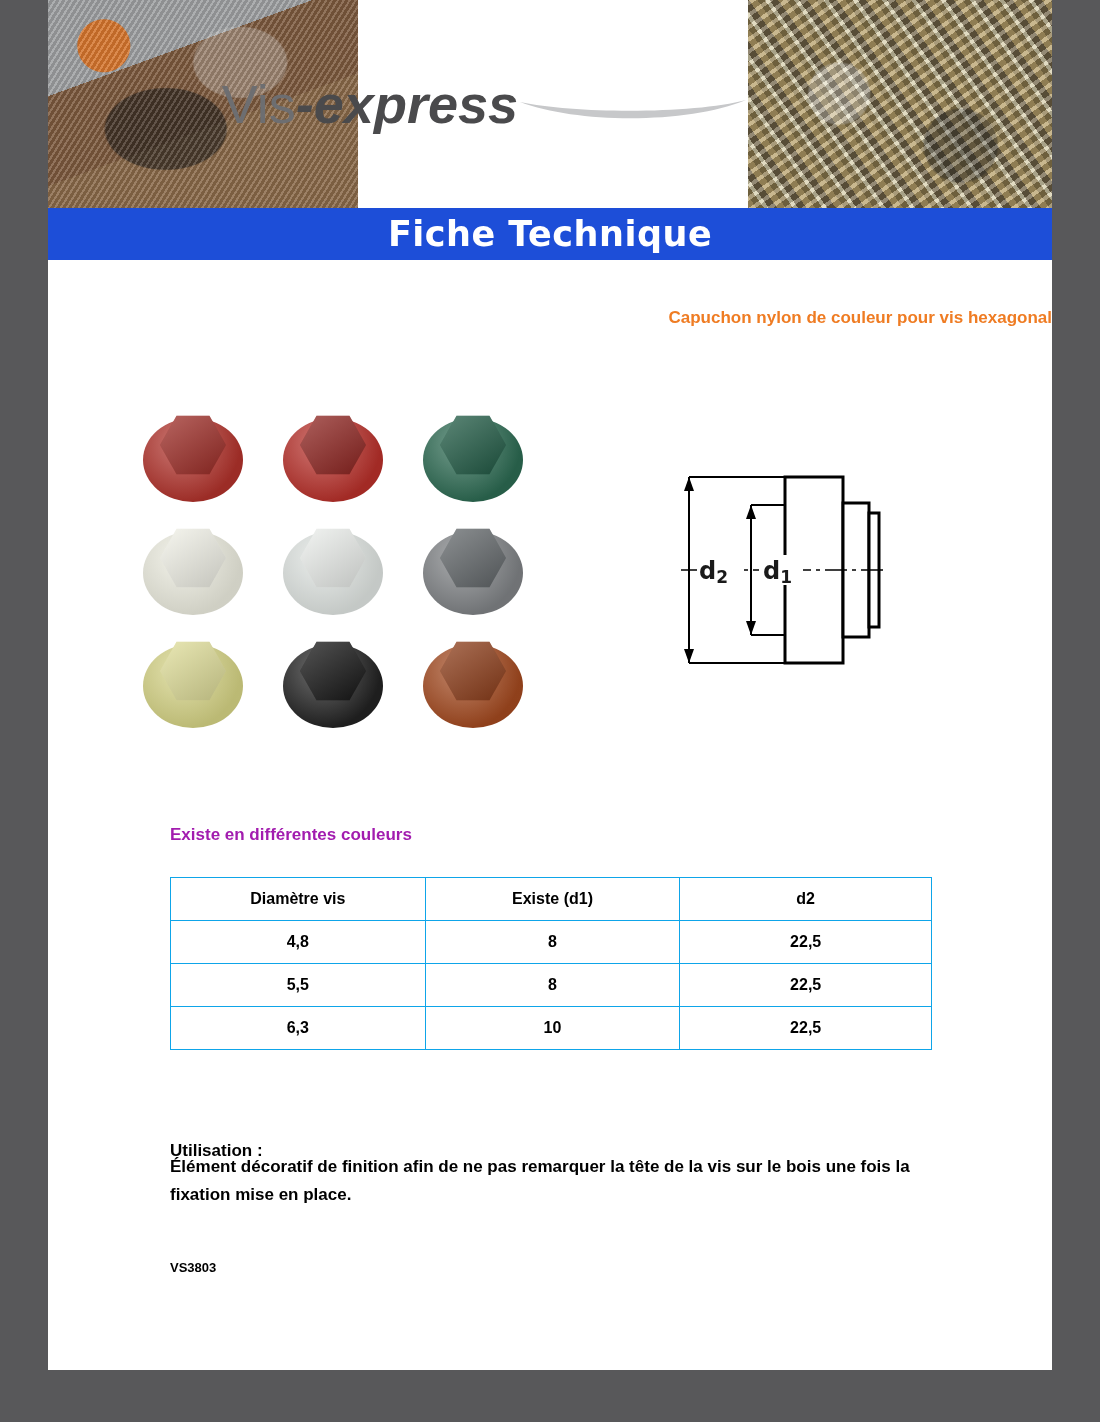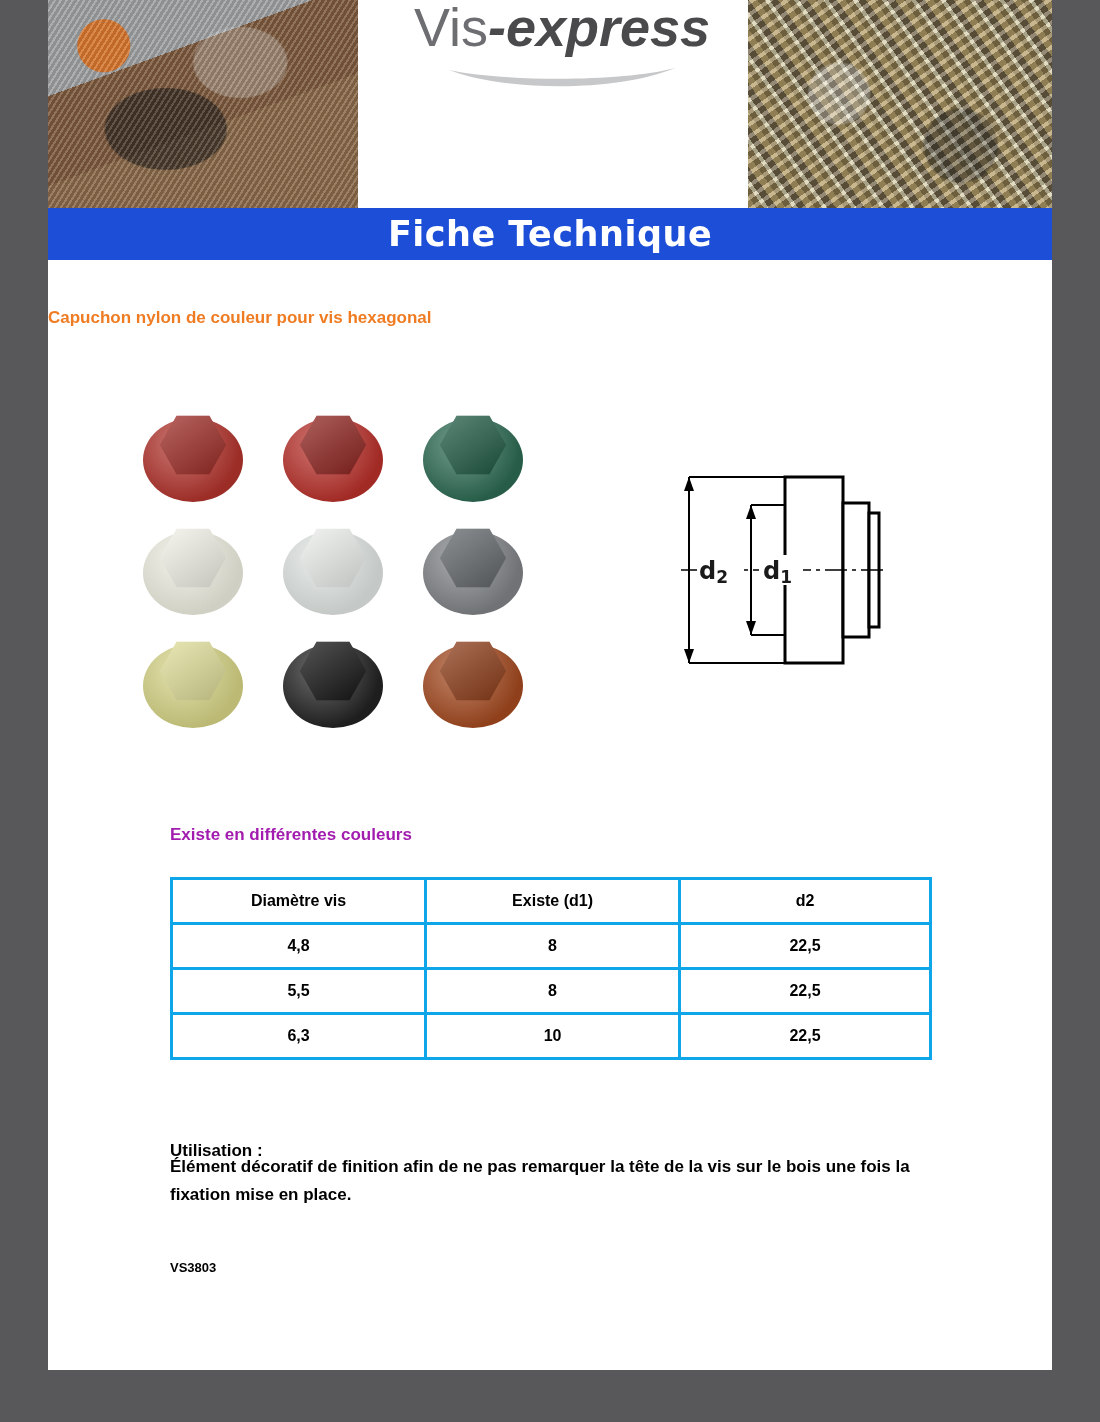--- a/index.html
+++ b/index.html
@@ -117,24 +117,22 @@
       radial-gradient(circle at 70% 70%, rgba(40,40,40,0.40) 0 36px, transparent 38px);
   }
   .logo-wrap {
     position: absolute;
     left: 310px;
     top: 0;
     width: 390px;
     height: 208px;
     background: #ffffff;
     display: flex;
-    flex-direction: column;
     align-items: center;
-    justify-content: flex-start;
-    padding-left: 9px;
+    justify-content: flex-end;
   }
   .logo-text {
     font-size: 54px;
     line-height: 1;
     white-space: nowrap;
   }
   .logo-vis {
     color: #6d6e71;
     font-weight: 400;
   }
@@ -178,21 +176,21 @@
     width: 1004px;
     height: 1100px;
     background: #ffffff;
   }
 
   .product-title {
     position: absolute;
     left: 0;
     top: 48px;
     width: 1004px;
-    text-align: left;
+    text-align: right;
     color: #ef7c23;
     font-weight: bold;
     font-size: 17px;
   }
 
   
   .caps-block {
     position: absolute;
     left: 95px;
     top: 150px;
@@ -238,21 +236,21 @@
 
   table.spec {
     position: absolute;
     left: 122px;
     top: 617px;
     width: 762px;
     border-collapse: collapse;
     font-size: 16px;
   }
   table.spec th, table.spec td {
-    border: 3px solid #0ea5e9;
+    border: 1px solid #0ea5e9;
     text-align: center;
     font-weight: bold;
     color: #000;
     height: 42px;
     padding: 0;
   }
   table.spec th { font-size: 16px; }
   table.spec col.c1 { width: 255px; }
   table.spec col.c2 { width: 255px; }
   table.spec col.c3 { width: 252px; }

